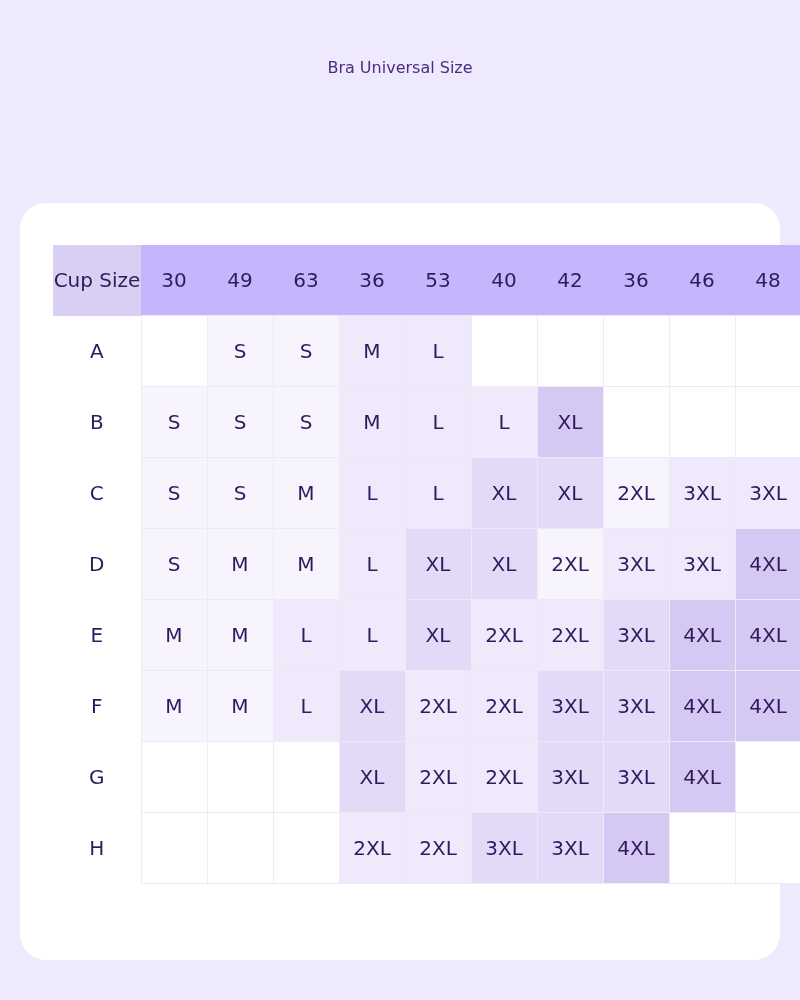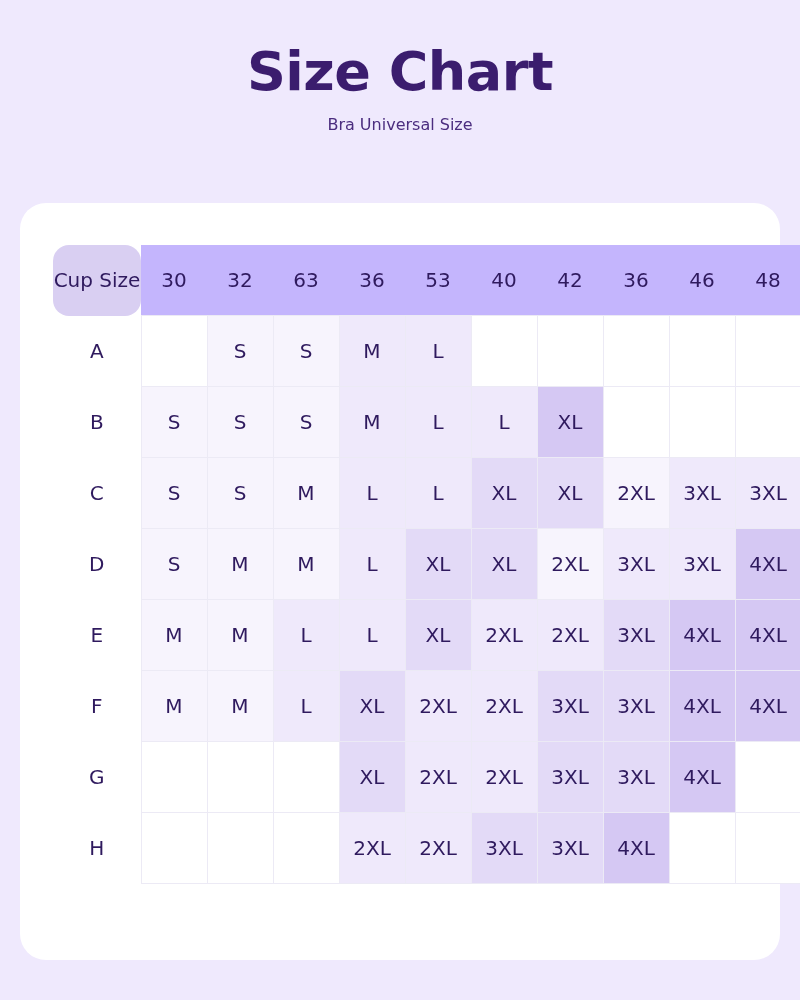--- a/index.html
+++ b/index.html
@@ -79,21 +79,20 @@
   }
   .corner-blank {
     background: #ffffff;
   }
   .cup-head {
     background: #d9cff2;
     color: #3b1d6e;
     font-weight: bold;
     font-size: 17px;
     height: 58px;
-    border-radius: 16px;
   }
   .band-head {
     background: #c4b5fd;
     color: #2f1a5e;
     font-size: 20px;
     height: 58px;
   }
   .cup-label {
     color: #2f1a5e;
     font-weight: bold;
@@ -111,21 +110,20 @@
   .tone-3 { background: #e3daf7; }
   .tone-4 { background: #d5c8f3; }
   .tone-empty { background: #ffffff; }
 </style>
 </head>
 <body>
 
 <div class="page">
 
   <div class="header">
-    <h1 class="title">Size Chart</h1>
     <div class="subtitle">Bra Universal Size</div>
   </div>
 
   <div class="card">
     <table class="size-table">
       <colgroup>
         <col class="col-cup">
         <col class="col-band">
           <col class="col-band">
           <col class="col-band">
@@ -134,21 +132,21 @@
         <col class="col-band">
           <col class="col-band">
           <col class="col-band">
           <col class="col-band">
           <col class="col-band">
       </colgroup>
       <thead>
         <tr>
           <th class="cup-head">Cup Size</th>
           <th class="band-head">30</th>
-          <th class="band-head">32</th>
+          <th class="band-head">49</th>
           <th class="band-head">63</th>
           <th class="band-head">36</th>
           <th class="band-head">53</th>
           <th class="band-head">40</th>
           <th class="band-head">42</th>
           <th class="band-head">36</th>
           <th class="band-head">46</th>
           <th class="band-head">48</th>
         </tr>
       </thead>

